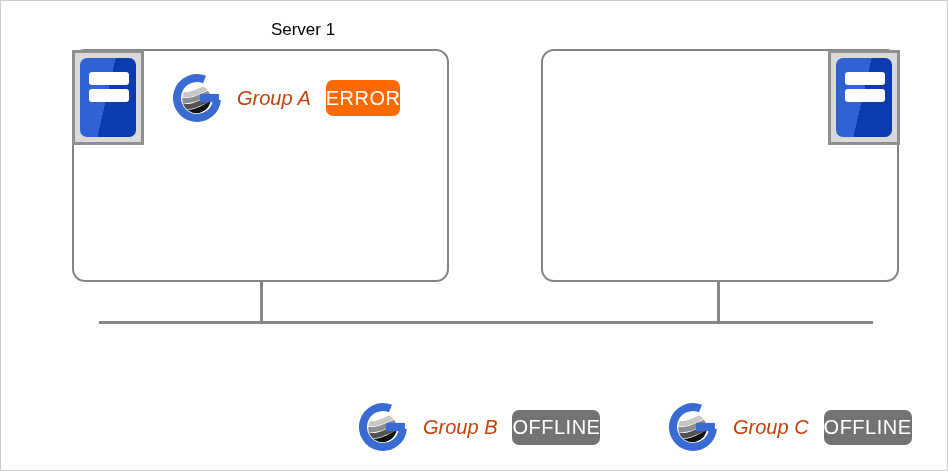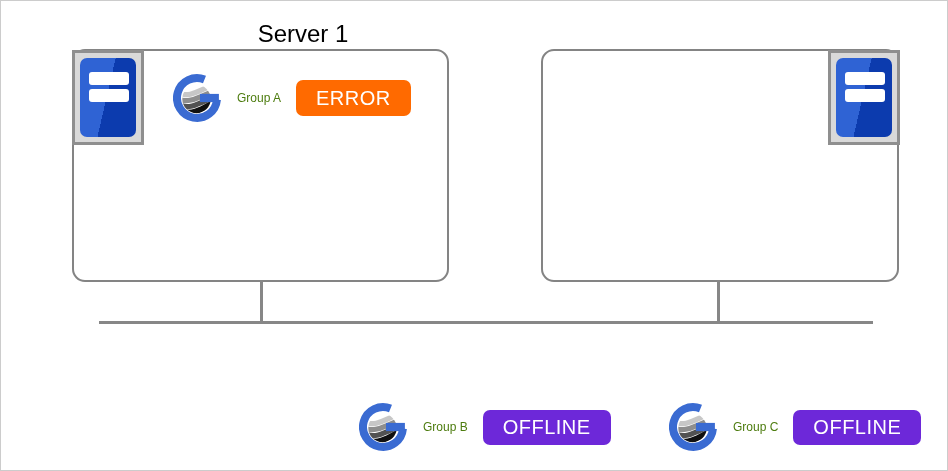--- a/index.html
+++ b/index.html
@@ -12,21 +12,21 @@
     box-sizing: border-box;
     border: 1px solid #cccccc;
     background: #ffffff;
     overflow: hidden;
   }
 
   .server-label {
     position: absolute;
     width: 160px;
     text-align: center;
-    font-size: 24px;
+    font-size: 17px;
     color: #000;
     top: 19px;
   }
   .server-label.s1 { left: 222px; }
   .server-label.s2 { left: 627px; }
 
   .server-box {
     position: absolute;
     top: 48px;
     height: 233px;
@@ -76,41 +76,42 @@
     height: 52px;
     z-index: 2;
   }
   .group-row.ga { left: 172px; top: 71px; }
   .group-row.gb { left: 358px; top: 400px; }
   .group-row.gc { left: 668px; top: 400px; }
 
   .group-logo { width: 52px; height: 52px; flex: 0 0 auto; }
 
   .group-name {
-    font-size: 12px;
-    color: #4d7c0f;
+    font-size: 20px;
+    color: #c2410c;
     white-space: nowrap;
+    font-style: italic;
   }
 
   .badge {
     box-sizing: border-box;
     height: 35px;
     border-radius: 7px;
-    padding: 0 20px;
+    padding: 0 0;
     display: flex;
     align-items: center;
     justify-content: center;
     color: #ffffff;
     font-size: 20px;
     letter-spacing: 0.5px;
     white-space: nowrap;
     margin-left: 3px;
   }
   .badge.error   { background: #ff6a00; height: 36px; }
-  .badge.offline { background: #6d28d9; }
+  .badge.offline { background: #737373; }
 
   
   .net-line-h {
     position: absolute;
     left: 98px;
     top: 320px;
     width: 774px;
     height: 3px;
     background: #878787;
   }

